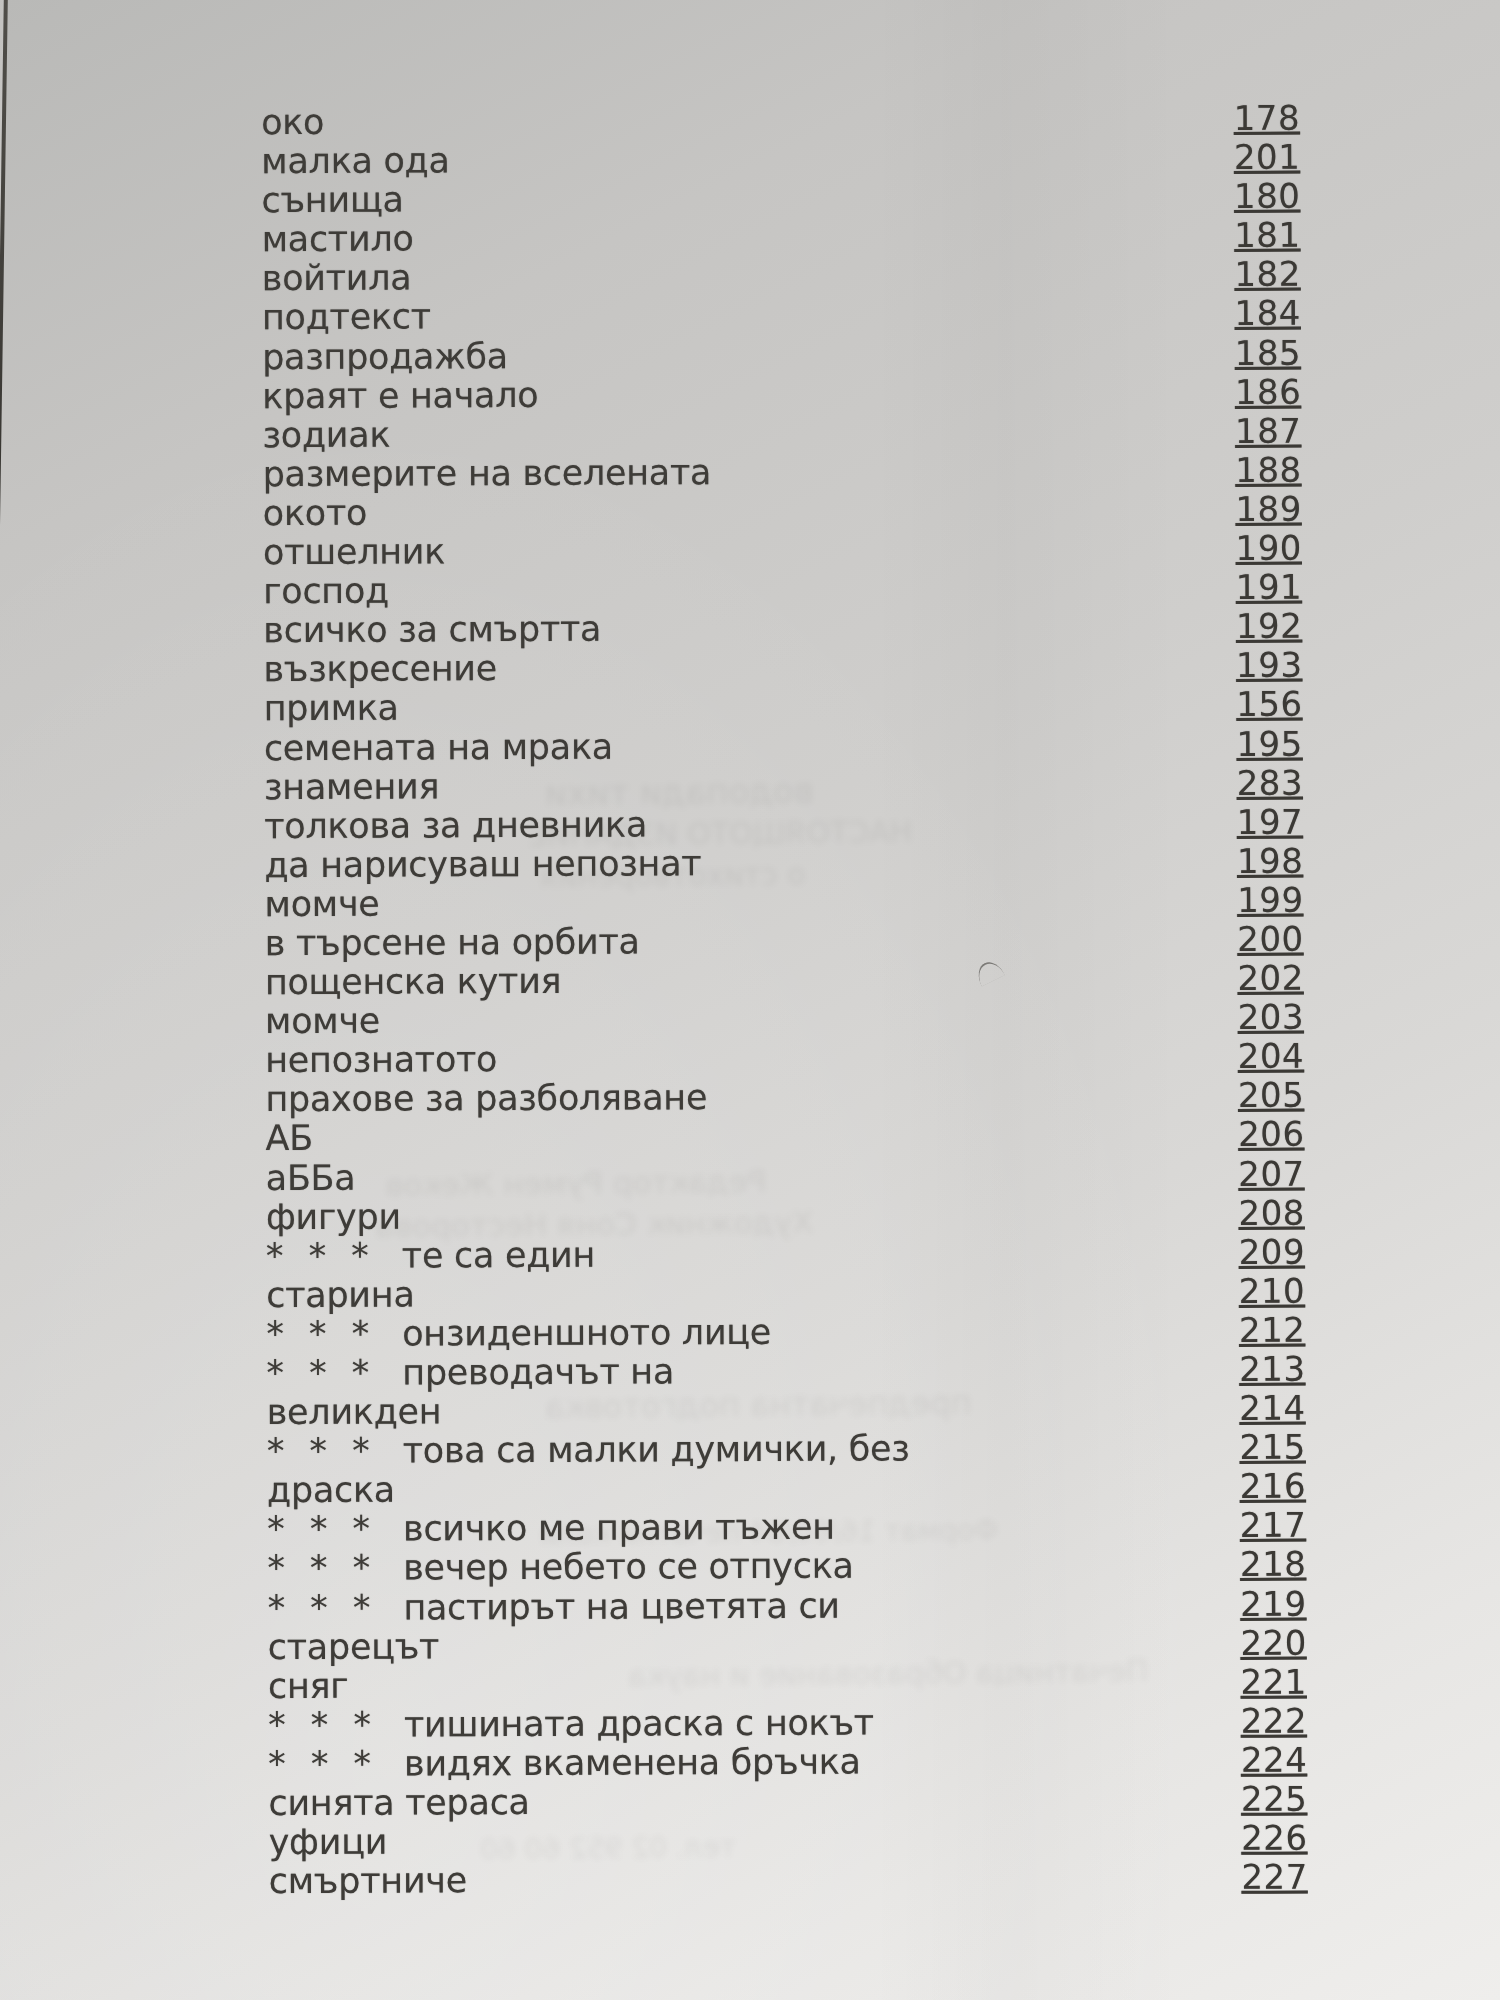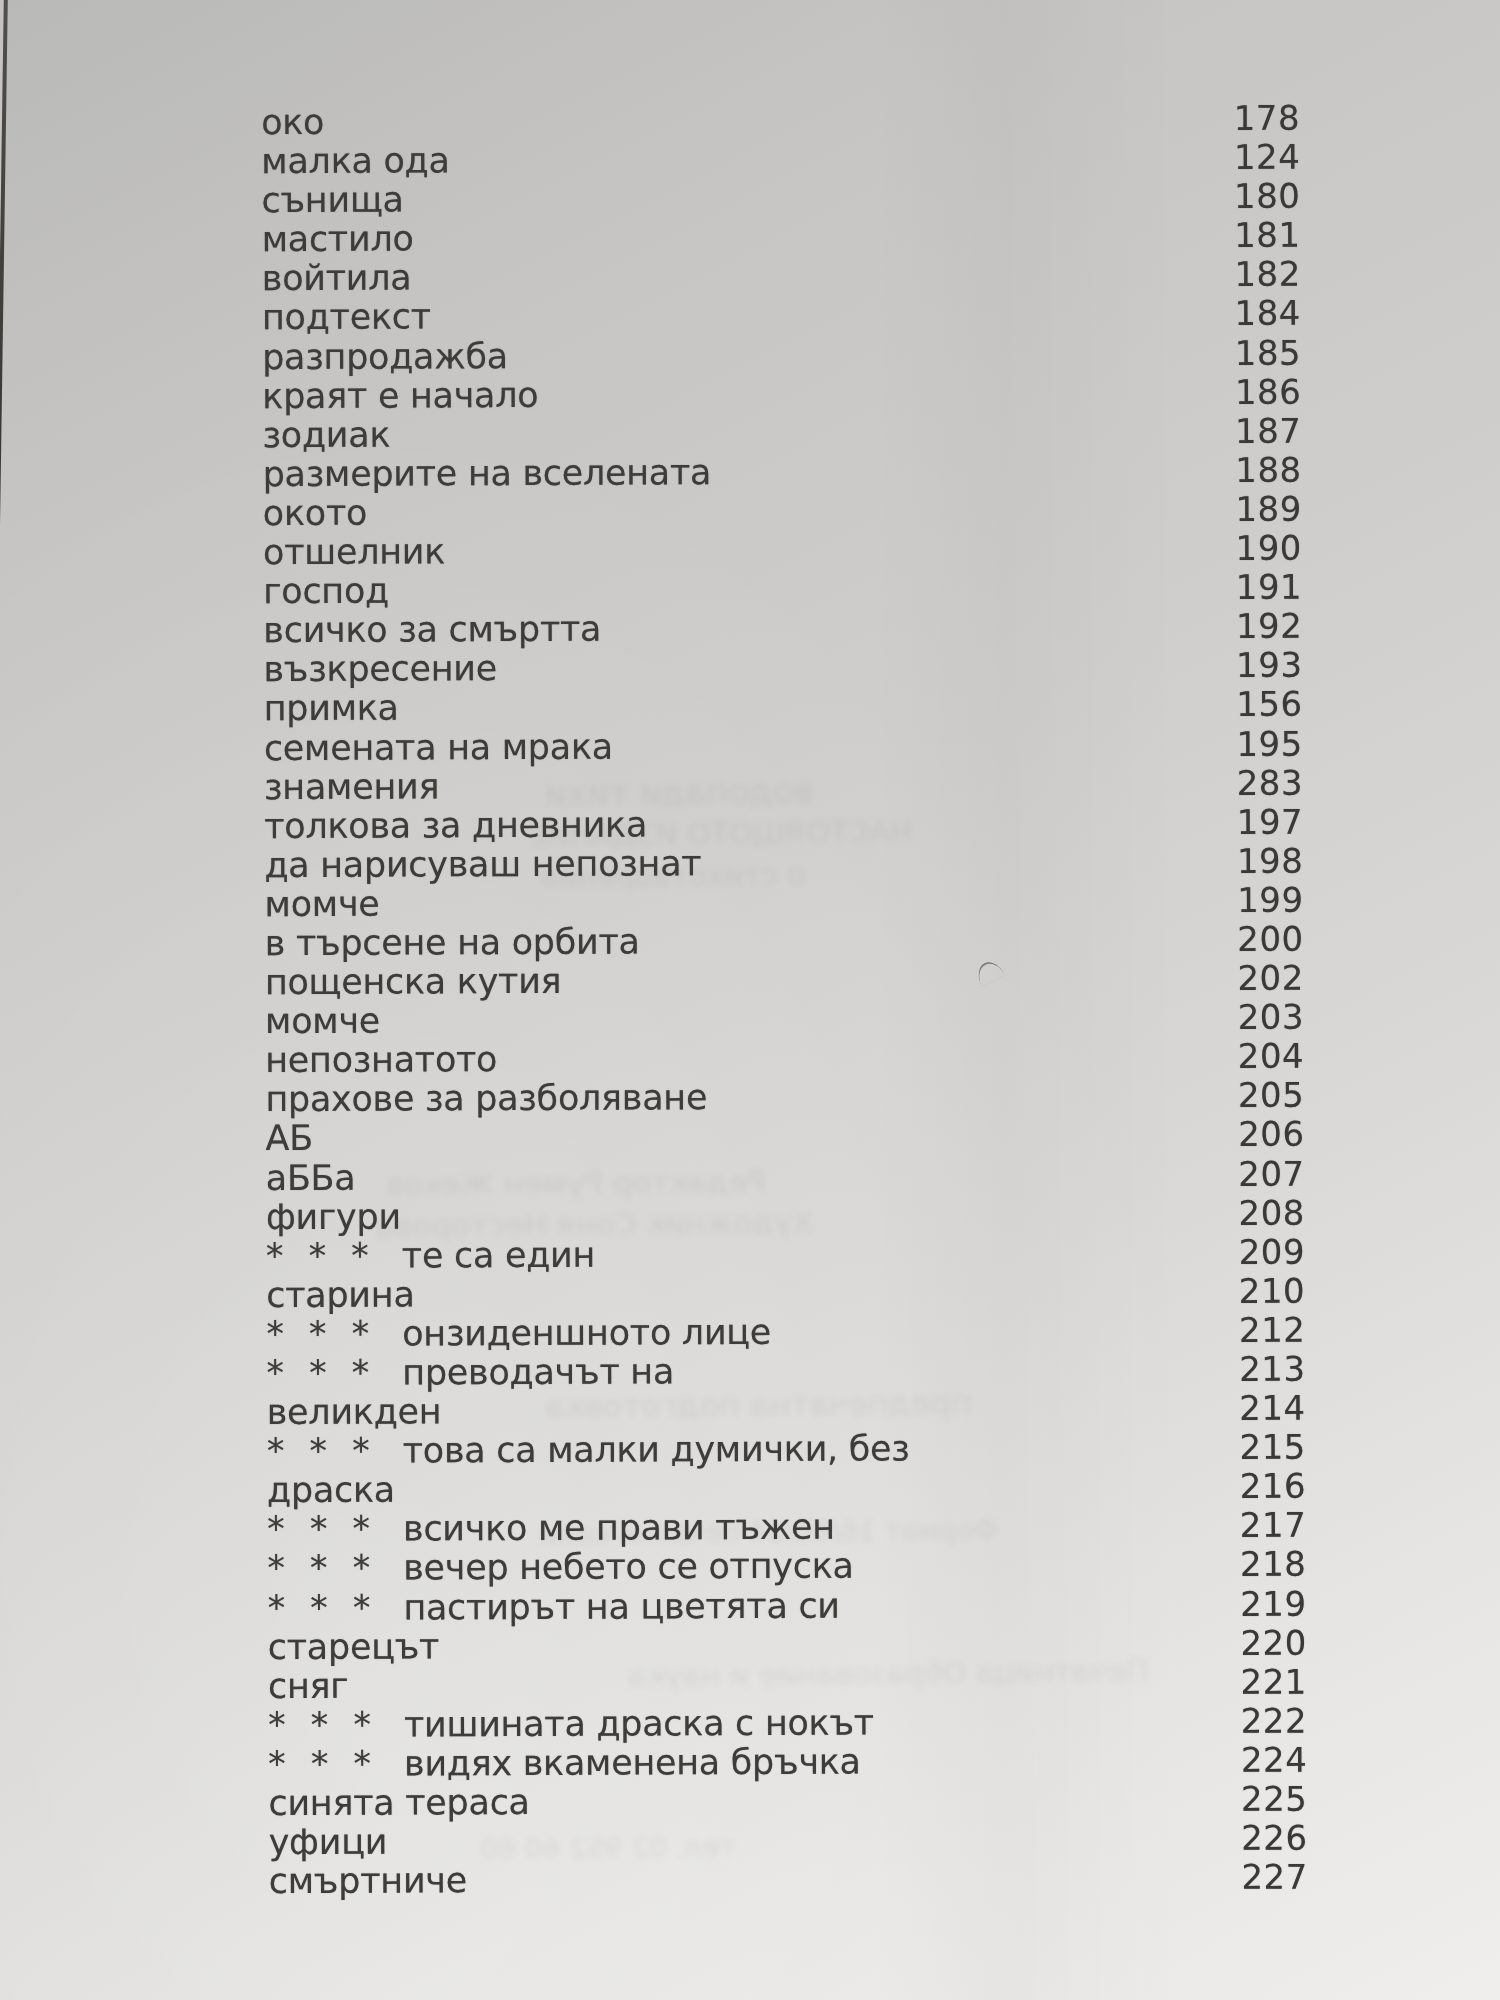--- a/index.html
+++ b/index.html
@@ -42,20 +42,21 @@
     font-size:35px;color:#3e3c38;letter-spacing:-0.3px;white-space:pre;
     text-shadow:0 0 1px rgba(62,60,56,.55);
   }
   .stars{
     display:inline-block;margin-right:26px;letter-spacing:7px;
     font-size:35px;color:#3e3c38;
   }
   .num{
     font-size:34px;color:#3b3935;letter-spacing:.5px;
     text-shadow:0 0 1px rgba(59,57,53,.5);
+    text-decoration:underline;
   }
   .ghost-layer{position:absolute;inset:0;pointer-events:none;}
   .ghost{
     position:absolute;white-space:nowrap;color:#54524e;
     transform:scaleX(-1) rotate(0.6deg);
     filter:blur(3.4px);opacity:.085;
     font-family:"DejaVu Sans", sans-serif;
   }
   .hair-mark{
     position:absolute;left:976px;top:962px;width:26px;height:18px;
@@ -81,21 +82,21 @@
     <div class="ghost" style="left: 628px; top: 1656px; font-size: 30px;">Печатница Образование и наука</div>
     <div class="ghost" style="left: 480px; top: 1832px; font-size: 28px;">тел. 02 952 60 60</div>
   </div>
 <div class="toc" id="toc">
     <div class="row">
       <span class="title">око</span>
       <span class="num">178</span>
     </div>
     <div class="row">
       <span class="title">малка ода</span>
-      <span class="num">124</span>
+      <span class="num">201</span>
     </div>
     <div class="row">
       <span class="title">сънища</span>
       <span class="num">180</span>
     </div>
     <div class="row">
       <span class="title">мастило</span>
       <span class="num">181</span>
     </div>
     <div class="row">

